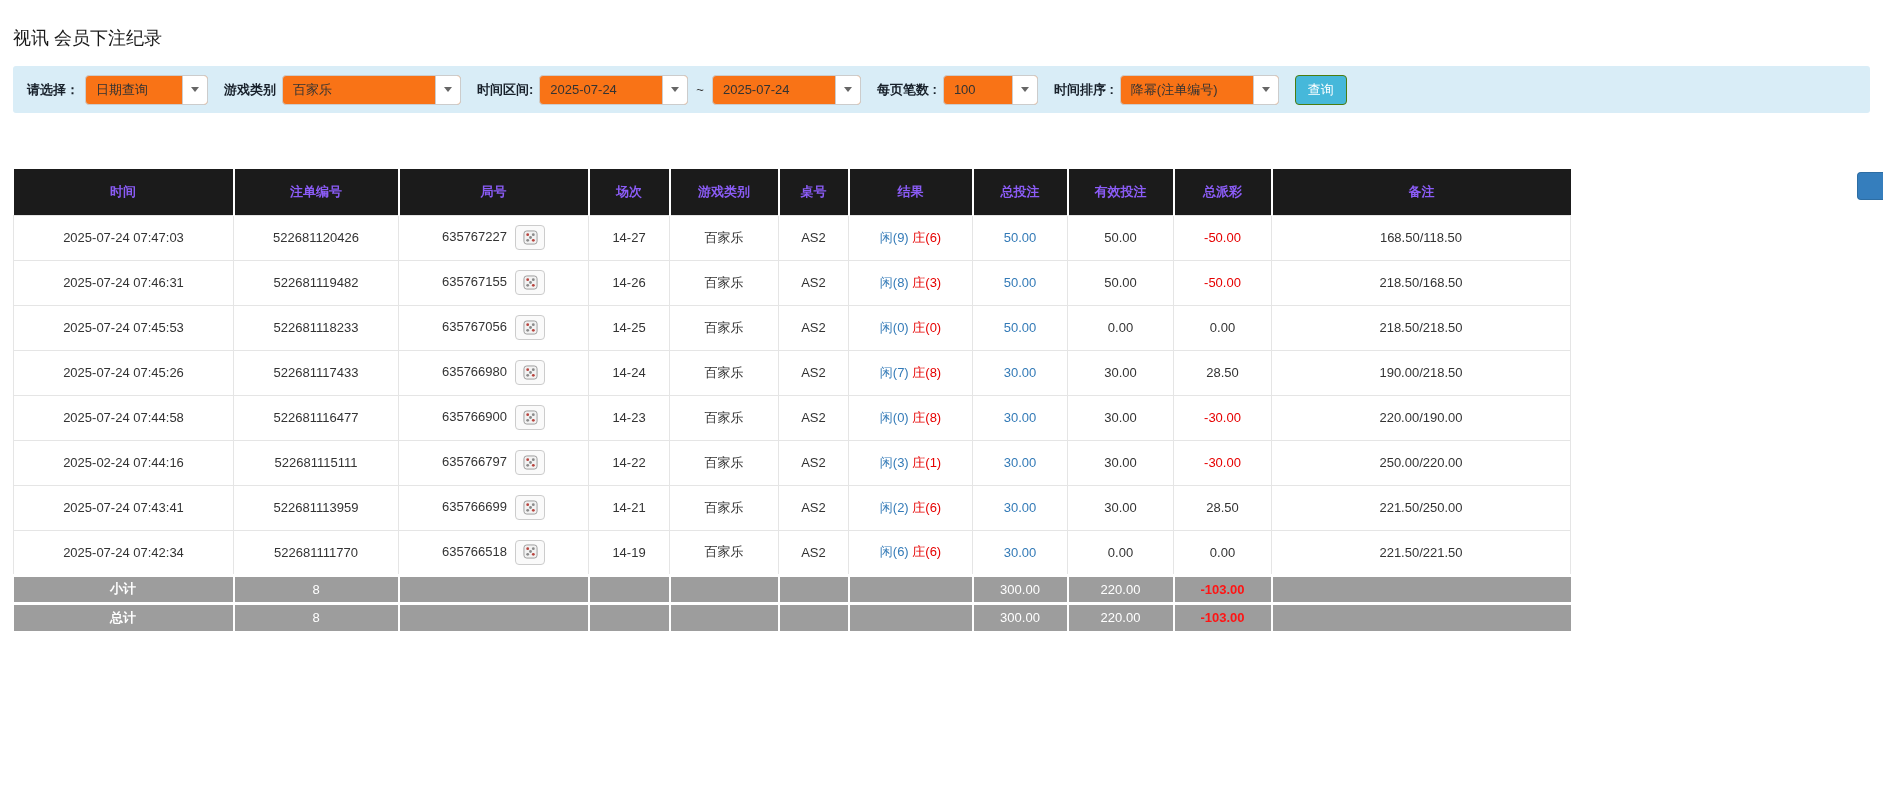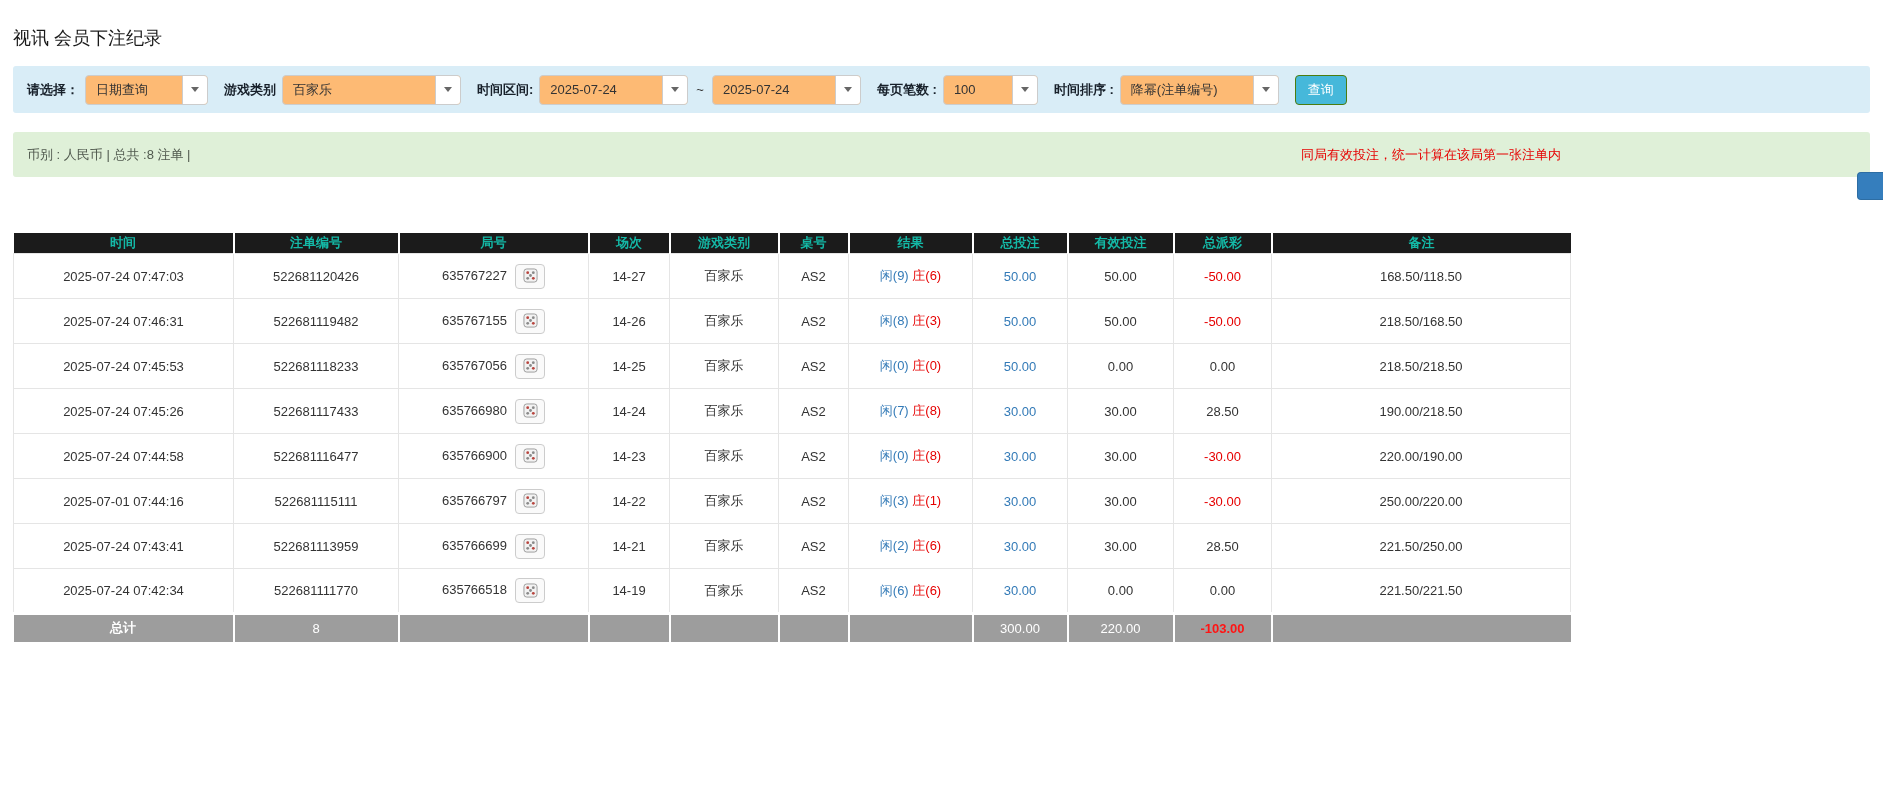--- a/index.html
+++ b/index.html
@@ -20,21 +20,21 @@
     background: var(--filter_bar_bg, #d9edf7);
     border-radius: 3px; height: 47px;
     display: flex; align-items: center;
     padding: 0 14px; white-space: nowrap;
   }
   .flabel { font-weight: bold; color: #17202a; margin: 0 6px 0 0; }
   .ml { margin-left: 16px; }
   .combo {
     display: inline-flex; height: 30px;
     border: 1px solid #ccc; border-radius: 4px;
-    background: #fdba74; align-items: stretch; overflow: hidden;
+    background: #f97316; align-items: stretch; overflow: hidden;
   }
   .combo-text { display: flex; align-items: center; padding: 0 10px; color: #333; }
   .cw-sel  { min-width: 96px; }
   .cw-game { min-width: 152px; }
   .cw-date { min-width: 122px; }
   .cw-per  { min-width: 68px; }
   .cw-sort { min-width: 132px; }
   .combo-caret {
     width: 25px; display: flex; align-items: center; justify-content: center;
     border-left: 1px solid #ccc; background: #fff; cursor: pointer;
@@ -69,22 +69,22 @@
     border-radius: 4px 0 0 4px; cursor: pointer;
   }
 
   
   table.records {
     margin-top: 56px;
     border-collapse: collapse; table-layout: fixed;
     width: 1557px;
   }
   thead th {
-    background: var(--header_bg, #1b1b1b); color: #14b8a6;
-    font-weight: bold; font-size: 13px; height: 20px;
+    background: var(--header_bg, #1b1b1b); color: #8b5cf6;
+    font-weight: bold; font-size: 13px; height: 46px;
     border-right: 2px solid #fff; text-align: center;
   }
   thead th:last-child { border-right: none; }
   tbody td {
     background: #fff; border: 1px solid #e5e5e5;
     height: 45px; text-align: center; vertical-align: middle;
     color: #333; font-size: 13px;
     overflow: hidden;
   }
   .video-btn {
@@ -158,24 +158,20 @@
     <div class="combo">
       <span class="combo-text cw-sort">降幂(注单编号)</span>
       <span class="combo-caret">
           <i class="caret"></i>
         </span>
     </div>
 
     <button class="search-btn">查询</button>
   </div>
 
-  <div class="summary-bar">
-    <span class="summary-left">币别 : 人民币 | 总共 :8 注单 |</span>
-    <span class="summary-right">同局有效投注，统一计算在该局第一张注单内</span>
-  </div>
 
   <table class="records">
     <colgroup>
       <col style="width:220px">
         <col style="width:165px">
         <col style="width:190px">
       <col style="width:81px">
         <col style="width:109px">
         <col style="width:70px">
       <col style="width:124px">
@@ -294,21 +290,21 @@
           <td>14-23</td>
           <td>百家乐</td>
           <td>AS2</td>
           <td><span class="res-player">闲(0)</span> <span class="res-banker">庄(8)</span></td>
           <td><a class="bet-link">30.00</a></td>
           <td>30.00</td>
           <td class="neg">-30.00</td>
           <td>220.00/190.00</td>
         </tr>
         <tr>
-          <td>2025-07-01 07:44:16</td>
+          <td>2025-02-24 07:44:16</td>
           <td>522681115111</td>
           <td><span>635766797</span><button class="video-btn"><svg width="15" height="15" viewBox="0 0 16 16">
                 <rect x="1" y="1" width="14" height="14" rx="3" fill="#f2f2f2" stroke="#9a9a9a"></rect>
                 <circle cx="5" cy="5" r="1.5" fill="#b8453f"></circle>
                 <circle cx="11" cy="5" r="1.5" fill="#8a8a8a"></circle>
                 <circle cx="8" cy="8" r="1.5" fill="#8a8a8a"></circle>
                 <circle cx="5" cy="11" r="1.5" fill="#8a8a8a"></circle>
                 <circle cx="11" cy="11" r="1.5" fill="#b8453f"></circle>
               </svg></button></td>
           <td>14-22</td>
@@ -356,30 +352,43 @@
           <td>AS2</td>
           <td><span class="res-player">闲(6)</span> <span class="res-banker">庄(6)</span></td>
           <td><a class="bet-link">30.00</a></td>
           <td>0.00</td>
           <td>0.00</td>
           <td>221.50/221.50</td>
         </tr>
       </tbody>
     <tfoot>
         <tr>
-          <td class="f-label">总计</td>
+          <td class="f-label">小计</td>
           <td>8</td>
           <td></td>
           <td></td>
           <td></td>
           <td></td>
           <td></td>
           <td>300.00</td>
           <td>220.00</td>
           <td class="neg-strong">-103.00</td>
           <td></td>
         </tr>
+        <tr>
+          <td class="f-label">总计</td>
+          <td>8</td>
+          <td></td>
+          <td></td>
+          <td></td>
+          <td></td>
+          <td></td>
+          <td>300.00</td>
+          <td>220.00</td>
+          <td class="neg-strong">-103.00</td>
+          <td></td>
+        </tr>
       </tfoot>
   </table>
 
 </div>
 
 <div class="export-partial" title=""></div>
 
 </body></html>

